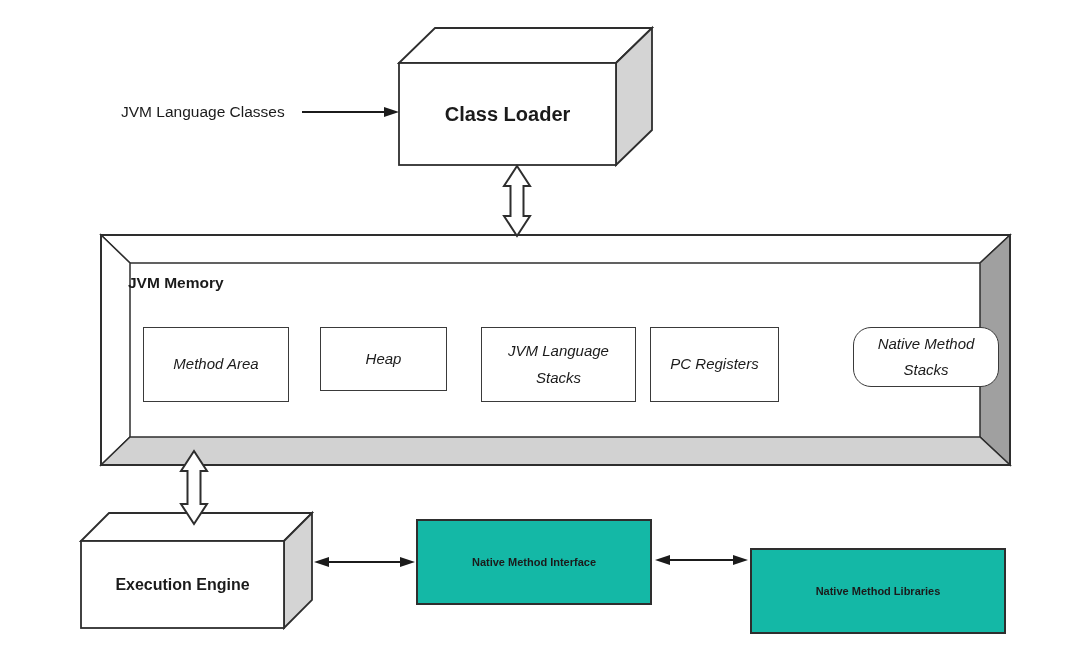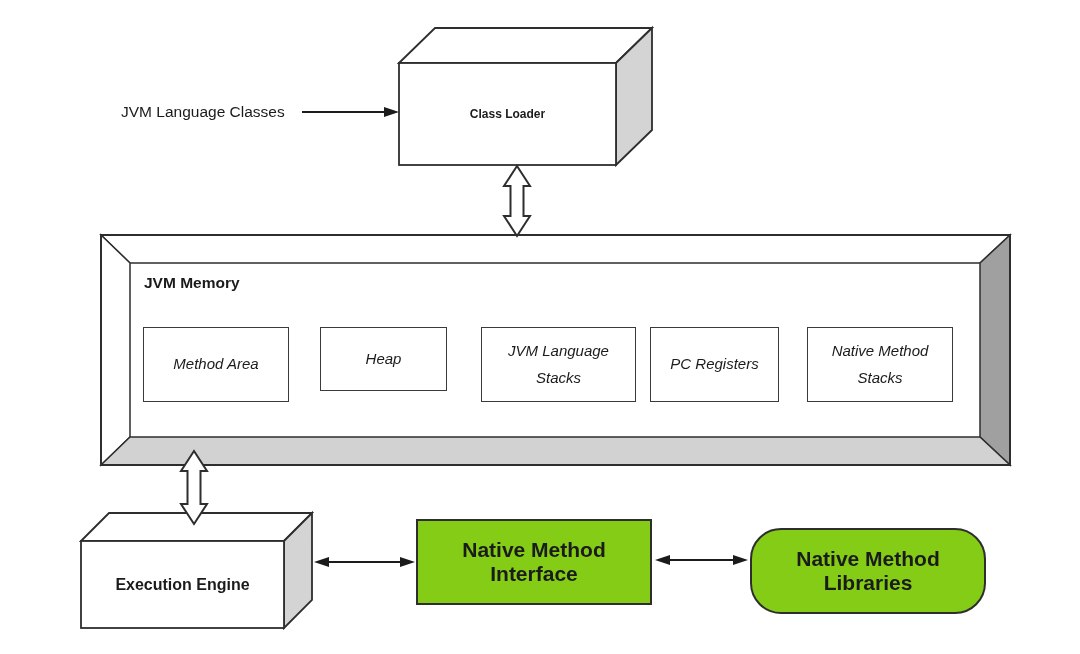--- a/index.html
+++ b/index.html
@@ -24,26 +24,26 @@
     box-sizing:border-box;
     background:#ffffff;
     border:1.5px solid #3a3a3a;
     font-style:italic;
     font-size:15px;
     line-height:1.75;
     padding:0 14px;
   }
   .flatbox{
     box-sizing:border-box;
-    background:#84cc16;
+    background:#14b8a6;
     border:2px solid #2e2e2e;
     font-weight:bold;
-    font-size:21px;
+    font-size:11px;
   }
-  .cl-label{font-size:12px;text-align:center;}
+  .cl-label{font-size:20px;text-align:center;}
   .ee-label{font-size:16px;}
   .free-label{font-size:15.5px;}
 </style>
 </head>
 <body>
 
 <div class="canvas">
 
   <svg class="shapes" width="1080" height="654" viewBox="0 0 1080 654">
 
@@ -90,31 +90,31 @@
       <line x1="667" y1="560" x2="736" y2="560" stroke="#1b1b1b" stroke-width="2"></line>
       <polygon points="655,560 670,555 670,565" fill="#1b1b1b"></polygon>
       <polygon points="748,560 733,555 733,565" fill="#1b1b1b"></polygon>
     </g>
   </svg>
 
   <div class="lbl left free-label" style="left:104px;top:100px;width:190px;height:24px;margin-left:17px;">JVM Language Classes</div>
 
   <div class="lbl bold cl-label" style="left:399px;top:63px;width:217px;height:102px;">Class Loader</div>
 
-  <div class="lbl left bold free-label" style="left:144px;top:271px;width:200px;height:24px;">JVM Memory</div>
+  <div class="lbl left bold free-label" style="left:128px;top:271px;width:200px;height:24px;">JVM Memory</div>
 
   <div class="lbl cell" style="left:143px;top:327px;width:146px;height:75px;">Method Area</div>
 
   <div class="lbl cell" style="left:320px;top:327px;width:127px;height:64px;">Heap</div>
 
   <div class="lbl cell" style="left:481px;top:327px;width:155px;height:75px;">JVM Language Stacks</div>
 
   <div class="lbl cell" style="left:650px;top:327px;width:129px;height:75px;padding:0 6px;">PC Registers</div>
 
-  <div class="lbl cell" style="left:807px;top:327px;width:146px;height:75px;">Native Method Stacks</div>
+  <div class="lbl cell" style="left:853px;top:327px;width:146px;height:60px;border-radius:18px;">Native Method Stacks</div>
 
   <div class="lbl bold ee-label" style="left:81px;top:541px;width:203px;height:87px;">Execution Engine</div>
 
   <div class="lbl flatbox" style="left:416px;top:519px;width:236px;height:86px;">Native Method Interface</div>
 
-  <div class="lbl flatbox" style="left:750px;top:528px;width:236px;height:86px;border-radius:31px;">Native Method Libraries</div>
+  <div class="lbl flatbox" style="left:750px;top:548px;width:256px;height:86px;">Native Method Libraries</div>
 
 </div>
 
 </body></html>

